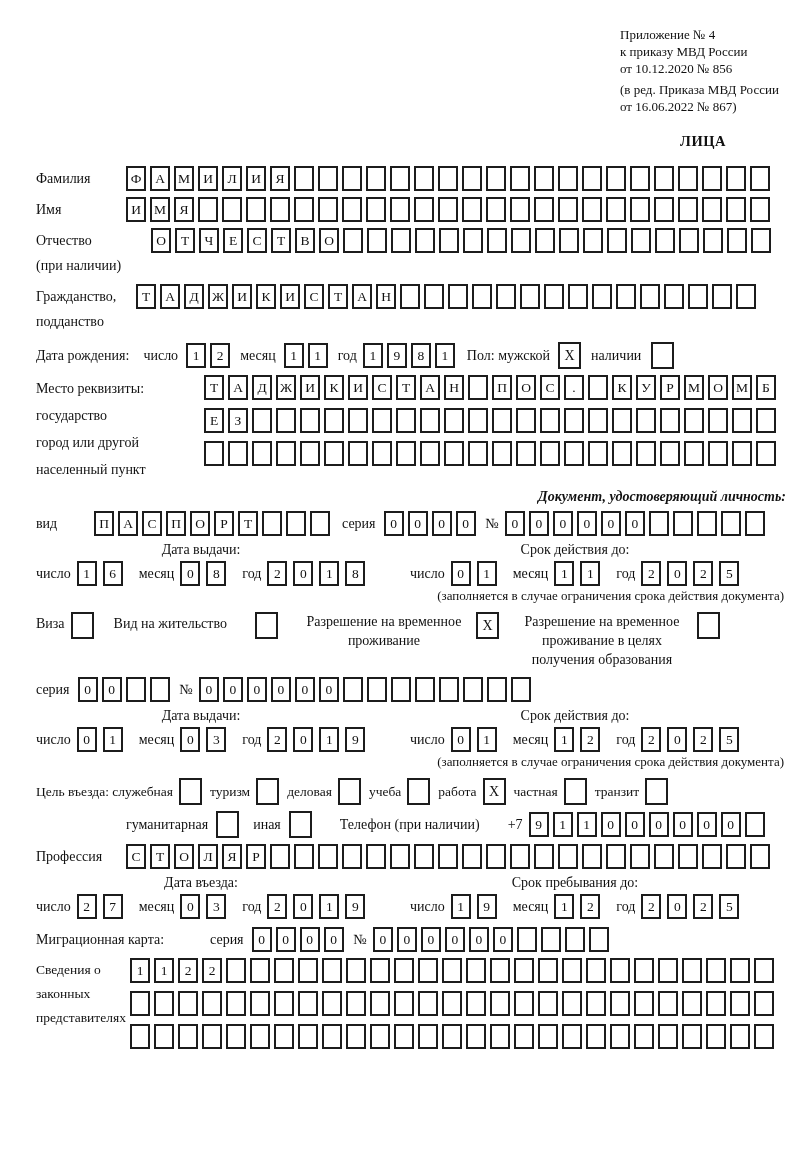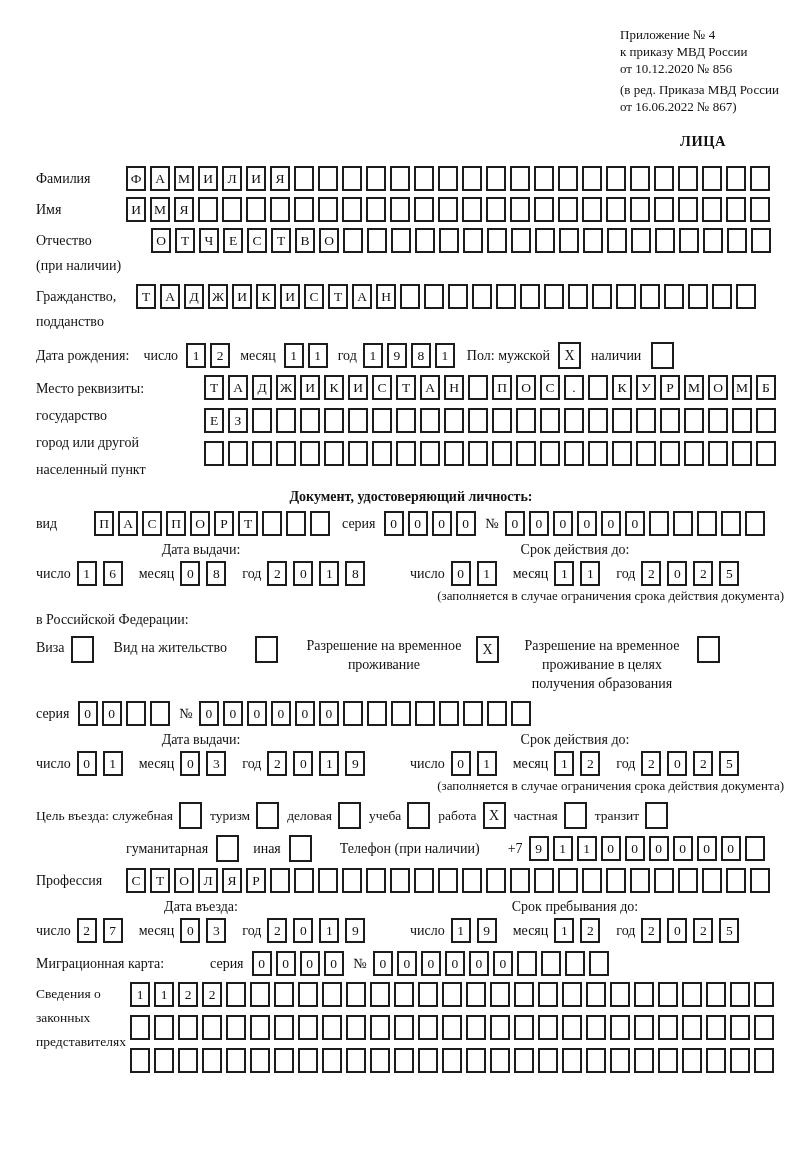--- a/index.html
+++ b/index.html
@@ -51,21 +51,21 @@
   .date-group { width: 330px; }
   .date-group + .date-group { margin-left: 44px; }
   .date-head { text-align: center; margin-bottom: 3px; }
   .date-line { display: flex; align-items: center; }
   .date-line .lbl { margin-right: 6px; }
   .date-line .cells { margin-right: 10px; }
   .date-line .cell { margin-right: 6px; }
   .note-right { text-align: right; font-size: 13px; margin: 1px 2px 8px 0; }
 
   .center-lbl { text-align: center; line-height: 19px; }
-  .doc-heading { text-align: center; font-weight: bold; margin: 2px 0 6px 0; }
+  .doc-heading { text-align: right; font-weight: bold; margin: 2px 0 6px 0; font-style: italic; }
 
   .ml6 { margin-left: 6px; } .ml8 { margin-left: 8px; } .ml10 { margin-left: 10px; }
   .ml14 { margin-left: 14px; } .ml20 { margin-left: 20px; } .ml28 { margin-left: 28px; }
   .mr6 { margin-right: 6px; } .mr8 { margin-right: 8px; } .mr10 { margin-right: 10px; }
   .mb8 { margin-bottom: 8px; }
 </style>
 </head>
 <body>
 
 <div class="page">
@@ -414,21 +414,20 @@
             <span class="cell">2</span>
             <span class="cell">0</span>
             <span class="cell">2</span>
             <span class="cell">5</span>
           </span>
       </div>
     </div>
   </div>
   <div class="note-right">(заполняется в случае ограничения срока действия документа)</div>
 
-  <div style="margin-bottom:8px;">в Российской Федерации:</div>
 
   <div class="row row-top">
     <span class="lbl" style="margin-top:4px;">Виза</span>
     <span class="cbox ml6"></span>
     <span class="lbl ml20" style="margin-top:4px;">Вид на жительство</span>
     <span class="cbox ml28"></span>
     <span class="center-lbl ml20" style="width:172px;">
       <span>Разрешение на временное</span><br>
       <span>проживание</span>
     </span>

